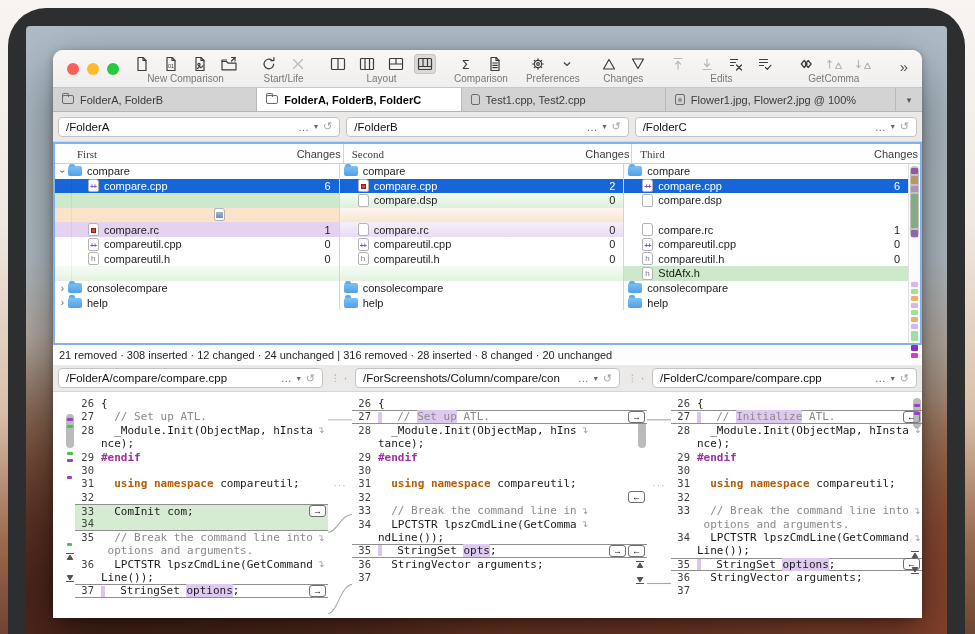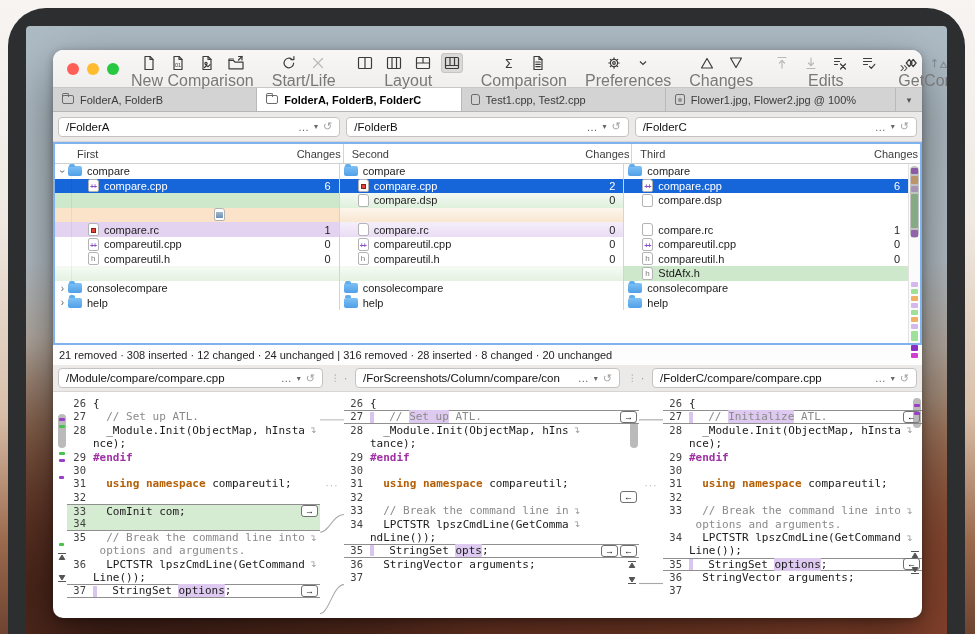--- a/index.html
+++ b/index.html
@@ -28,21 +28,21 @@
     border-bottom:1px solid #c9c7c6; border-radius:10px 10px 0 0; position:relative; display:flex; align-items:stretch; }
   .lights { position:absolute; left:14px; top:13px; display:flex; gap:8px; }
   .light { width:12px; height:12px; border-radius:50%; }
   .tb-groups { display:flex; margin-left:78px; gap:18px; align-items:stretch; }
   .tb-group { display:flex; flex-direction:column; align-items:center; justify-content:flex-start; padding-top:3px; }
   .tb-icons { display:flex; gap:7px; align-items:center; height:21px; }
   .tb-ic { width:22px; height:20px; display:flex; align-items:center; justify-content:center; border-radius:4px; cursor:default; }
   .tb-ic.active { background:#dcdad9; box-shadow:inset 0 0 0 1px #c7c5c4; }
   .tb-ic.disabled { opacity:.32; }
   .tb-ic svg { display:block; }
-  .tb-label { font-size:16px; color:#787878; margin-top:-1px; white-space:nowrap; }
+  .tb-label { font-size:10px; color:#787878; margin-top:-1px; white-space:nowrap; }
   .tb-overflow { position:absolute; right:14px; top:8px; font-size:15px; color:#555; }
   
   .tabbar { height:24px; flex:none; display:flex; background:#c7c7c7; border-bottom:1px solid #b5b5b5; }
   .tab { flex:1; display:flex; align-items:center; gap:6px; padding:0 9px; background:#d3d3d3;
     border-right:1px solid #b9b9b9; color:#3a3a3a; white-space:nowrap; overflow:hidden; font-size:11px; }
   .tab.active { background:#fff; color:#000; font-weight:bold; }
   .tab.w { flex:1.14; }
   .tabdrop { width:26px; flex:none; display:flex; align-items:center; justify-content:center; background:#d3d3d3; color:#555; font-size:9px; }
   .tico { flex:none; position:relative; }
   .tico-folder { width:12px; height:9px; border:1px solid #6c6c6c; border-radius:2px; }
@@ -57,21 +57,21 @@
     display:flex; align-items:center; padding:0 7px; gap:5px; min-width:0; }
   .ptext { flex:1; font-size:11.5px; color:#111; white-space:nowrap; overflow:hidden; }
   .pell { color:#666; } .pcaret { color:#666; font-size:8px; } .phist { color:#a0a0a0; font-size:11px; }
   .spl { flex:none; width:20px; display:flex; align-items:center; justify-content:center; gap:4px; color:#9a9a9a; }
   .spl .v { letter-spacing:0; font-size:9px; line-height:3px; }
   
   .ftable { height:203px; flex:none; border:2px solid #7fb3ef; background:#fff; display:flex; flex-direction:column; position:relative; }
   .ft-head { height:20px; flex:none; display:flex; border-bottom:1px solid #d0d0d0; background:#fff; }
   .fthcell { flex:1; display:flex; align-items:center; border-right:1px solid #d4d4d4; color:#3c3c3c; }
   .fthcell:last-child { border-right:none; }
-  .fthname { flex:1; padding-left:22px; } .fthcell.mid .fthname, .fthcell.r .fthname { padding-left:8px; }
+  .fthname { flex:1; padding-left:22px;font-family:Liberation Serif, serif; } .fthcell.mid .fthname, .fthcell.r .fthname { padding-left:8px; }
   .fthchg { width:46px; text-align:right; padding-right:8px; }
   .ft-bodywrap { flex:1; display:flex; }
   .ft-body { flex:1; display:flex; flex-direction:column; }
   .ftrow { height:14.6px; flex:none; display:flex; }
   .ftcell { flex:1; display:flex; align-items:center; border-right:1px solid #d4d4d4; min-width:0; position:relative; }
   .ftcell:last-child { border-right:none; }
   .ftcell.c1::before { content:""; position:absolute; left:16px; top:0; bottom:0; width:1px; background:rgba(0,0,0,.05); }
   .inner { display:flex; align-items:center; width:100%; height:100%; min-width:0; }
   .fchg { width:46px; flex:none; text-align:right; padding-right:8px; color:#222; }
   .fname { white-space:nowrap; overflow:hidden; color:#1c1c1c; }
@@ -97,21 +97,21 @@
   .bg-purplelight { background:linear-gradient(#f5effa,#e9dcf4); }
   .ft-overview { width:12px; flex:none; border-left:1px solid #e2e2e2; position:relative; background:#fbfbfb; }
   .ovseg { position:absolute; left:2px; width:7px; border-radius:1px; }
   .ovthumb { position:absolute; left:1px; width:9px; background:rgba(125,125,125,.45); border-radius:5px; }
   
   .summary { height:20px; flex:none; display:flex; align-items:center; padding-left:6px; background:#fdfdfd; color:#1f1f1f; }
   .statusbar { height:23px; flex:none; display:flex; align-items:center; padding-left:6px; background:#f3f2f1;
     border-top:1px solid #d8d8d8; border-radius:0 0 10px 10px; color:#1f1f1f; }
   
   .pathrow.files { height:27px; background:#eceae8; }
-  .codearea { flex:1; display:flex; background:#fff; position:relative; padding-left:4px;border-radius:31px; }
+  .codearea { flex:1; display:flex; background:#fff; position:relative; padding-left:12px; }
   .p1strip { width:10px; flex:none; position:relative; }
   .codepane { position:relative; padding-top:5px; overflow:hidden; }
   .codepane.p1 { width:253px; flex:none; }
   .codepane.p2 { width:295px; flex:none; }
   .codepane.p3 { flex:1; }
   .cgutter { width:24px; flex:none; position:relative; }
   .cdots { position:absolute; left:50%; transform:translateX(-50%); top:88px; color:#b5b5b5; font-size:10px; letter-spacing:1px; }
   .crow { height:13.4px; display:flex; align-items:center; position:relative; }
   .crow.grn { background:#d6ecd2; }
   .crow.bxt { border-top:1px solid #8f8f8f; }
@@ -693,21 +693,21 @@
               <div class="ovseg" style="top: 189px; height: 5px; background: rgb(208, 64, 208);"></div>
               <div class="ovthumb" style="top: 2px; height: 72px;"></div>
             </div>
         </div>
       </div>
 
       <div class="summary">21 removed · 308 inserted · 12 changed · 24 unchanged | 316 removed · 28 inserted · 8 changed · 20 unchanged</div>
 
       <div class="pathrow files" id="filePaths">
           <div class="pfield">
-            <span class="ptext">/Module/compare/compare.cpp</span>
+            <span class="ptext">/FolderA/compare/compare.cpp</span>
             <span class="pell">…</span>
             <span class="pcaret">▾</span>
             <span class="phist">↺</span>
           </div>
           <div class="spl">
             <span class="v">⋮</span>
             <span>·</span>
           </div>
           <div class="pfield">
             <span class="ptext">/ForScreenshots/Column/compare/con</span>

